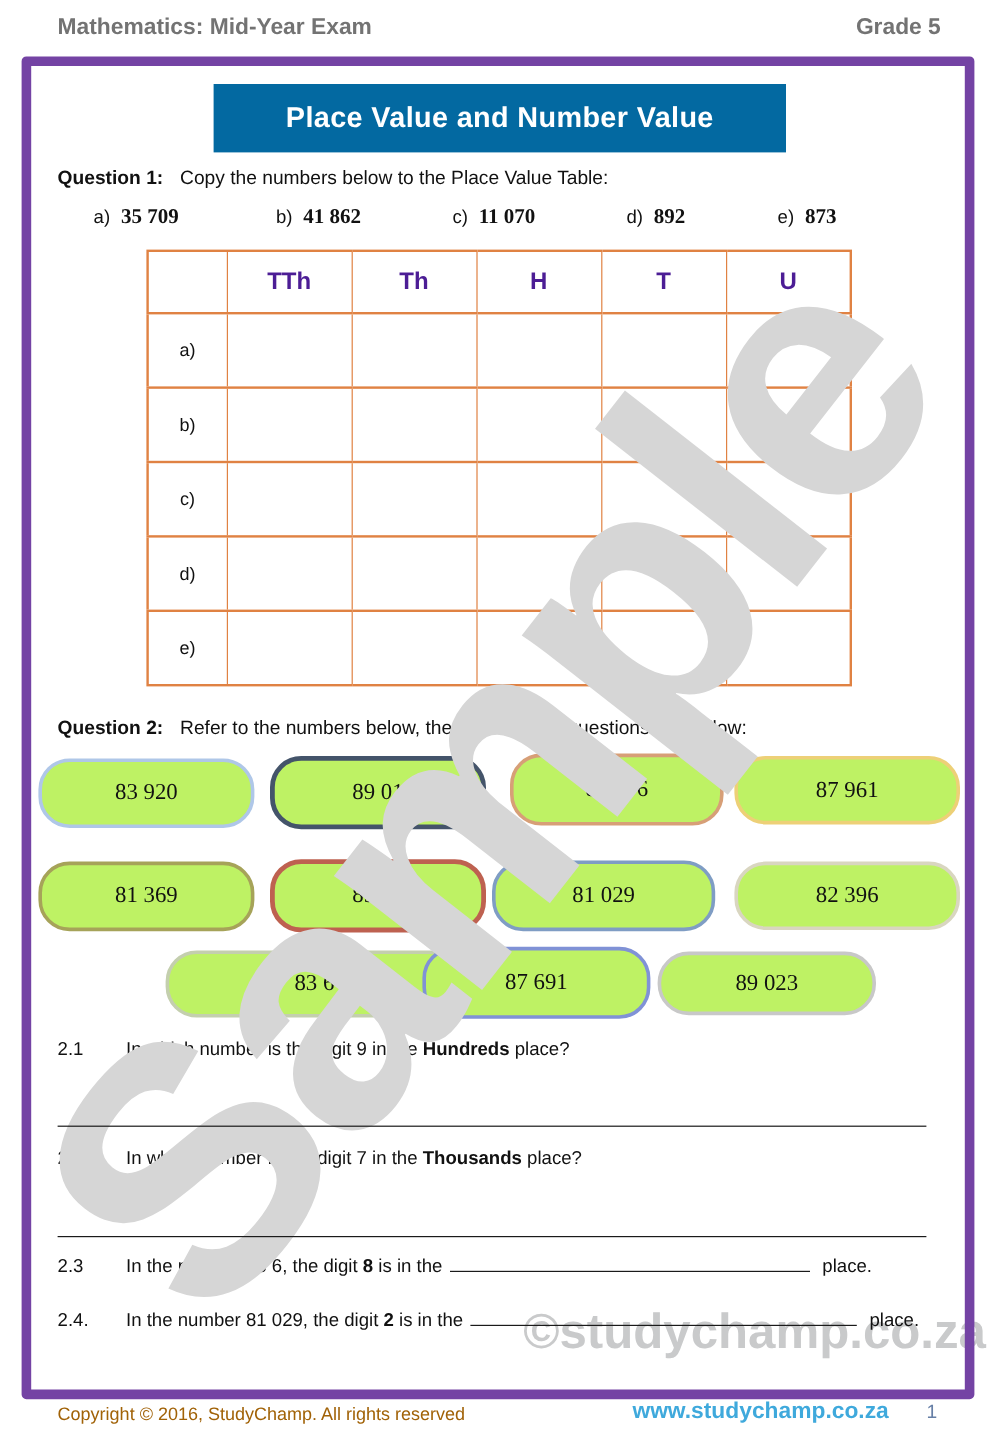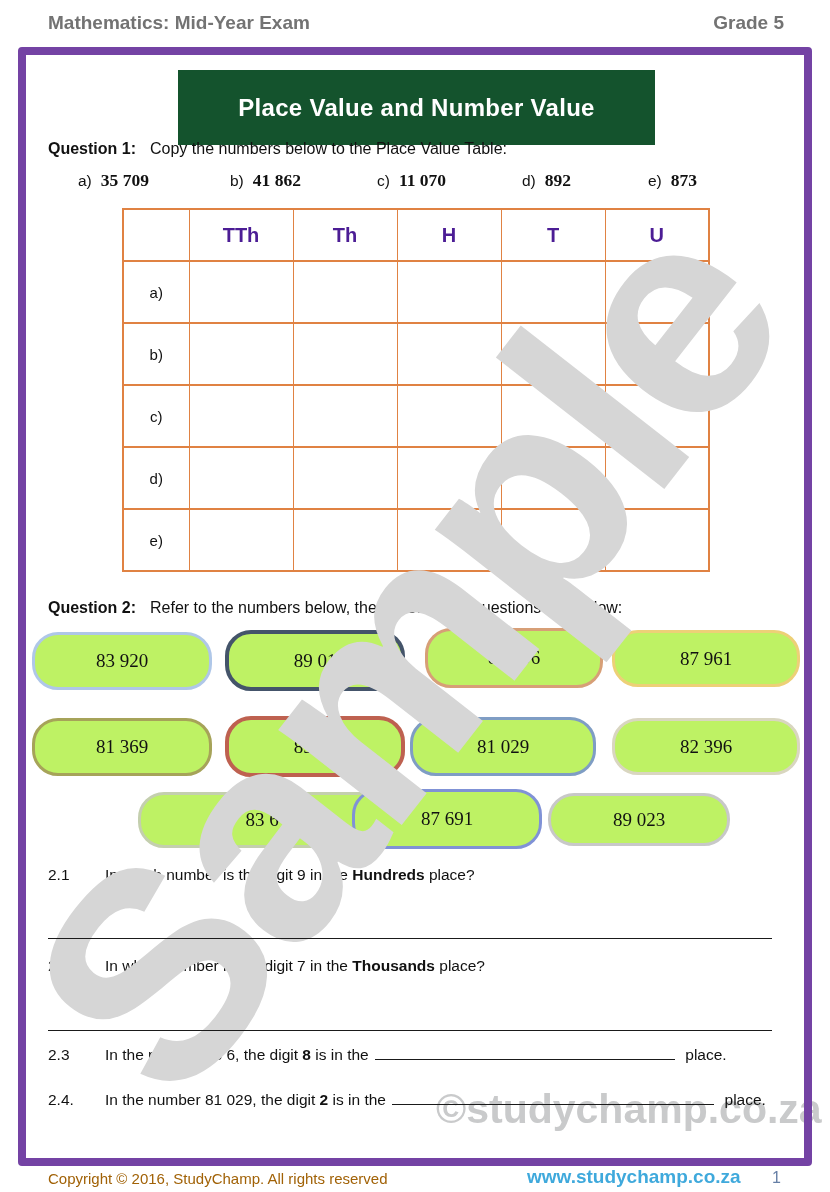--- a/index.html
+++ b/index.html
@@ -6,22 +6,22 @@
   .page{position:relative;width:830px;height:1192px;background:#ffffff;
         font-family:"Liberation Sans",sans-serif;overflow:hidden;}
 
   .hdr{position:absolute;top:12px;left:48px;right:46px;display:flex;
        justify-content:space-between;font-weight:bold;font-size:19px;
        color:#737373;z-index:2;}
 
   .frame{position:absolute;left:18px;top:47px;width:794px;height:1119px;
          box-sizing:border-box;border:8px solid #7443A4;border-radius:4px;z-index:2;}
 
-  .banner{position:absolute;left:178px;top:70px;width:477px;height:75px;
-          background:#14532d;color:#ffffff;font-size:24px;font-weight:bold;
+  .banner{position:absolute;left:178px;top:70px;width:477px;height:57px;
+          background:#0369a1;color:#ffffff;font-size:24px;font-weight:bold;
           display:flex;align-items:center;justify-content:center;z-index:2;
           letter-spacing:.3px;}
 
   .qline{position:absolute;left:48px;font-size:16px;color:#111;z-index:2;white-space:nowrap;}
   #q1line{top:140px;} #q2line{top:599px;}
   .qlabel{font-weight:bold;}
   .qinstr{margin-left:14px;}
 
   .q1items{position:absolute;top:170px;left:0;width:830px;height:28px;z-index:2;}
   .q1item{position:absolute;top:0;font-size:15.5px;color:#111;white-space:nowrap;}

